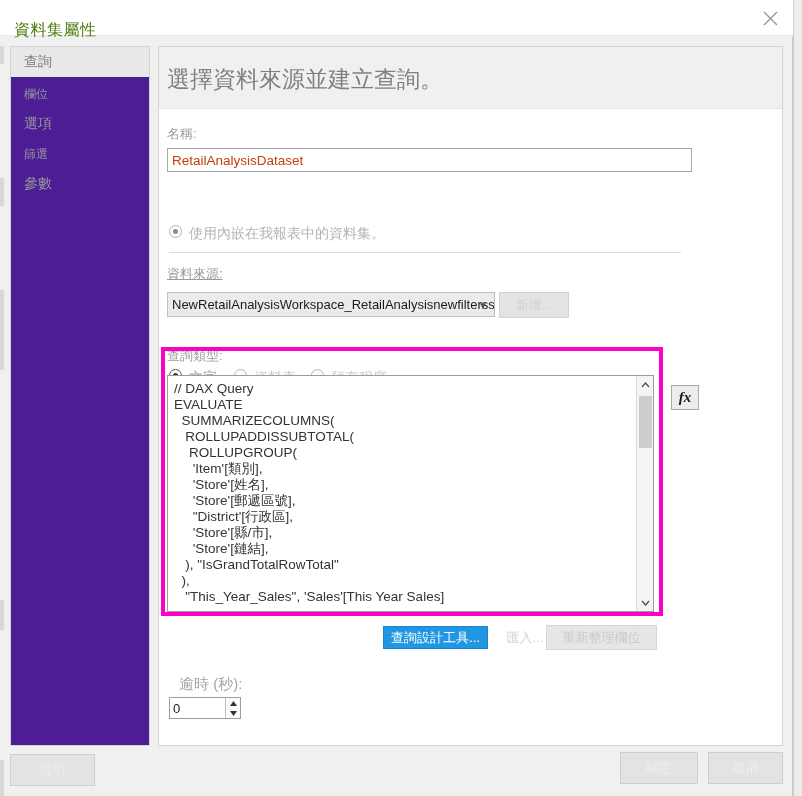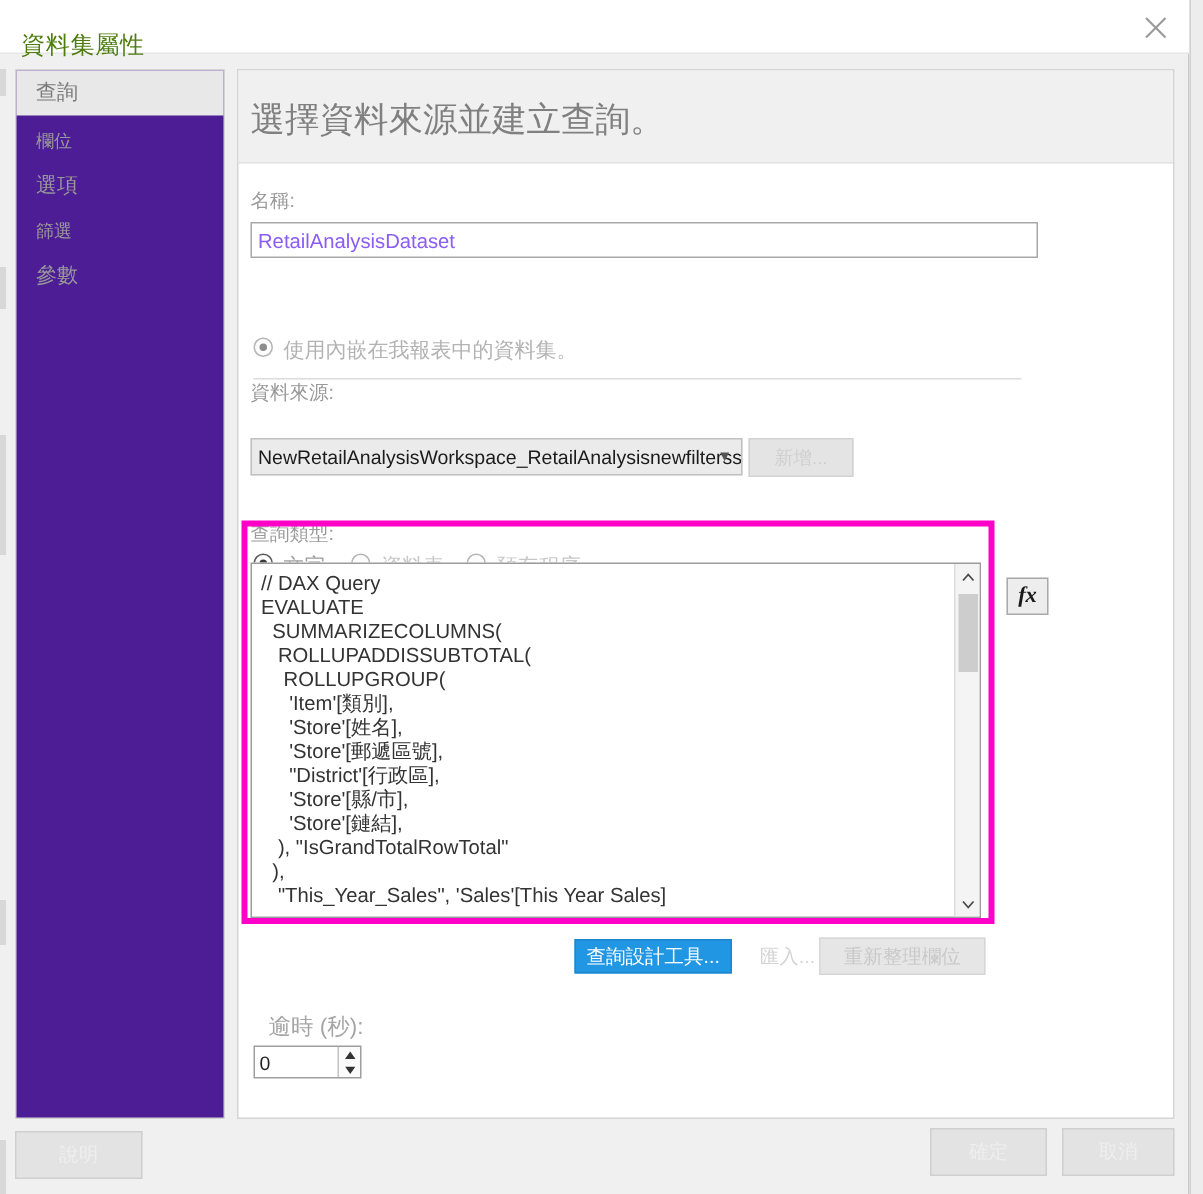--- a/index.html
+++ b/index.html
@@ -95,21 +95,21 @@
     white-space: nowrap;
   }
 
   
   #name-input {
     position: absolute; left: 8px; top: 101px;
     width: 525px; height: 24px;
     border: 1px solid #a8a8a8;
     background: #ffffff;
     font-family: "Liberation Sans", sans-serif;
-    font-size: 13.5px; color: #8b5cf6;
+    font-size: 13.5px; color: #c2410c;
     padding: 0 4px;
     outline: none;
   }
 
   
   .radio-row {
     position: absolute;
     display: flex; align-items: flex-start;
     white-space: nowrap;
   }
@@ -363,21 +363,21 @@
 
     <div class="fld-label" style="left:8px; top:78px;">名稱:</div>
     <input id="name-input" type="text" value="RetailAnalysisDataset" style="">
 
     <div class="radio-row" style="left:10px; top:178px;">
       <span class="radio on"></span>
       <span class="radio-label">使用內嵌在我報表中的資料集。</span>
     </div>
     <div class="divider" style="left:10px; top:205px; width:512px;"></div>
 
-    <div class="fld-label" style="left:8px; top:206px;">資料來源:</div>
+    <div class="fld-label" style="left:8px; top:218px;text-decoration:underline;">資料來源:</div>
     <div id="datasource-select">
       <span>NewRetailAnalysisWorkspace_RetailAnalysisnewfilterssl</span>
       <span class="chev">▼</span>
     </div>
     <div id="add-btn">新增...</div>
 
     <div class="fld-label" style="left:8px; top:300px;">查詢類型:</div>
     <div class="radio-row" style="left:10px; top:322px;">
       <span class="radio on dark"></span>
       <span class="radio-label dark">文字</span>

